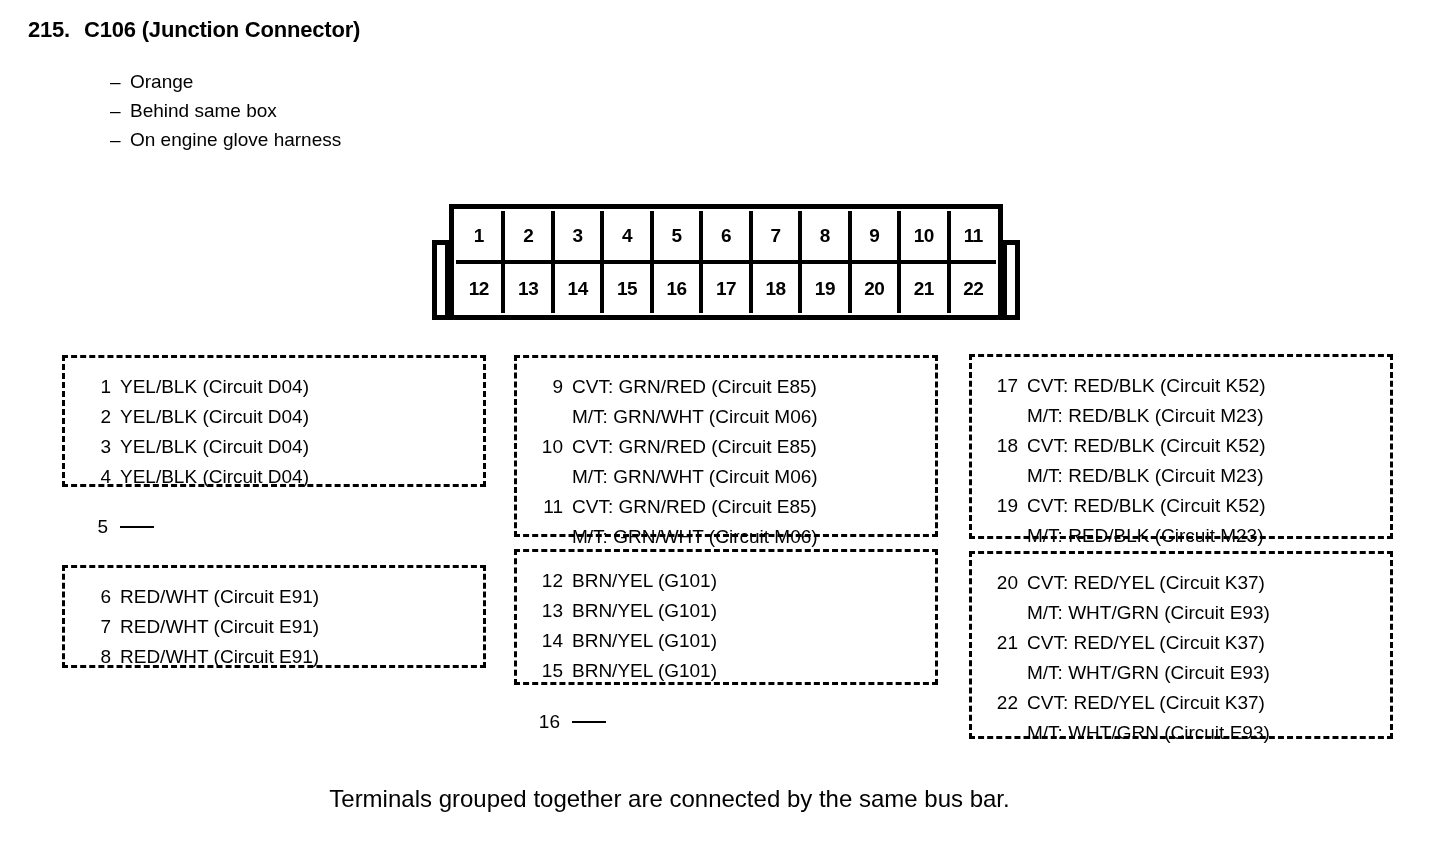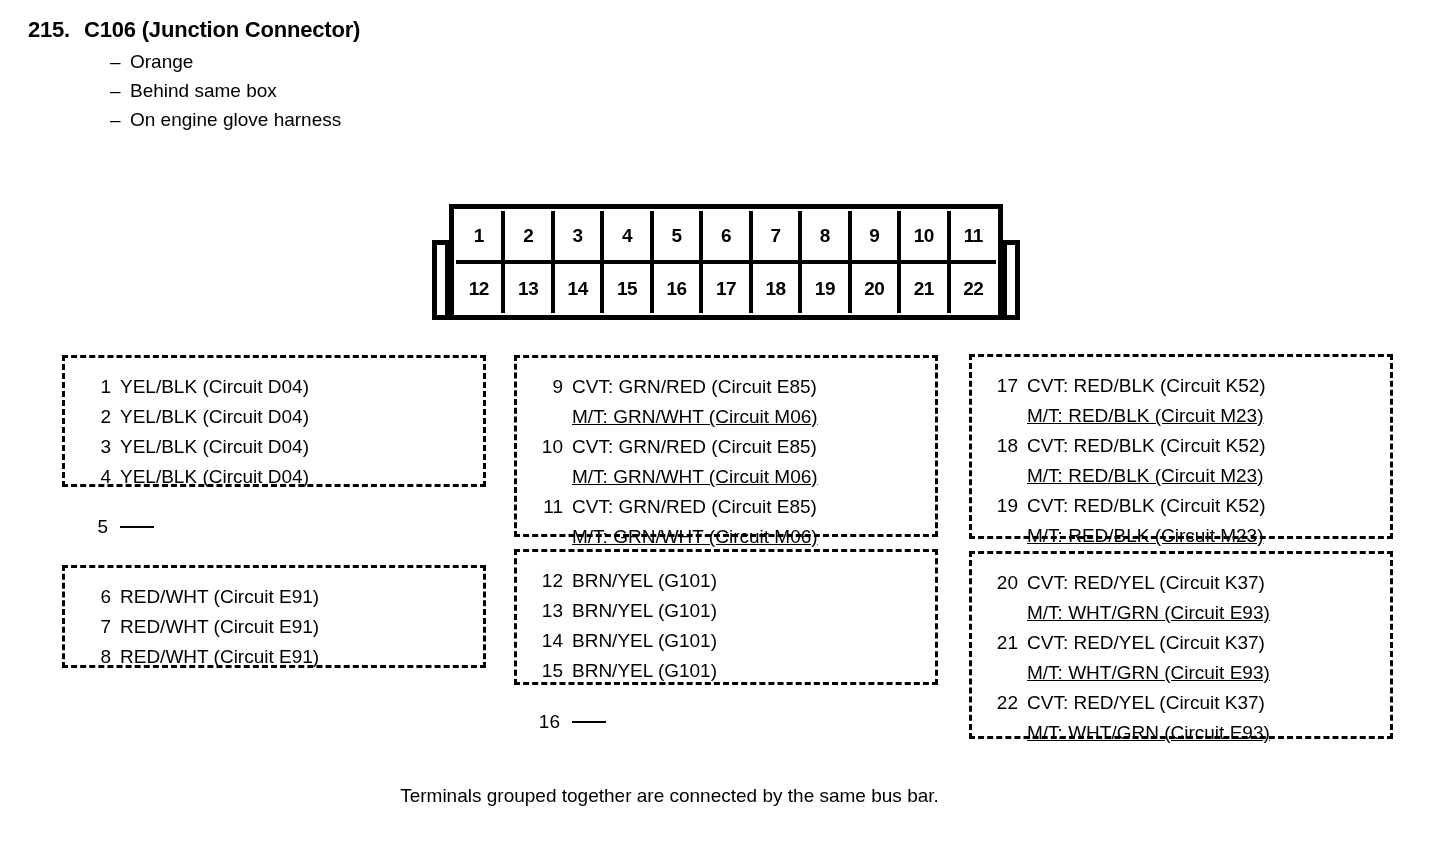--- a/index.html
+++ b/index.html
@@ -27,21 +27,21 @@
     font-size: 22px;
     font-weight: bold;
     letter-spacing: -0.2px;
     white-space: nowrap;
     line-height: 1.12;
   }
   #title-number {
     margin-right: 14px;
   }
   #subtitle-list {
-    margin-top: 4px;
+    margin-top: 24px;
     margin-left: 82px;
   }
   .subtitle-row {
     font-size: 19px;
     line-height: 29px;
     white-space: nowrap;
   }
   .subtitle-dash {
     display: inline-block;
     width: 20px;
@@ -120,21 +120,20 @@
     width: 46px;
     text-align: right;
     flex: 0 0 auto;
   }
   .pin-desc {
     padding-left: 9px;
     flex: 0 0 auto;
   }
   .pin-desc.cont {
     padding-left: 9px;
-    text-decoration: underline;
   }
 
   
   .unused-pin {
     position: absolute;
     display: flex;
     align-items: center;
     font-size: 19px;
     line-height: 24px;
     white-space: nowrap;
@@ -160,21 +159,21 @@
   #group-17-19 { left: 969px; top: 354px; width: 424px; height: 185px; }
   #group-20-22 { left: 969px; top: 551px; width: 424px; height: 188px; }
 
   
   #footer-note {
     position: absolute;
     left: 0;
     top: 785px;
     width: 1339px;
     text-align: center;
-    font-size: 19px;
+    font-size: 24px;
     white-space: nowrap;
   }
 </style>
 </head>
 <body>
 
 <div id="header-block">
   <div id="page-title">
     <span id="title-number">215.</span><span>C106 (Junction Connector)</span>
   </div>

